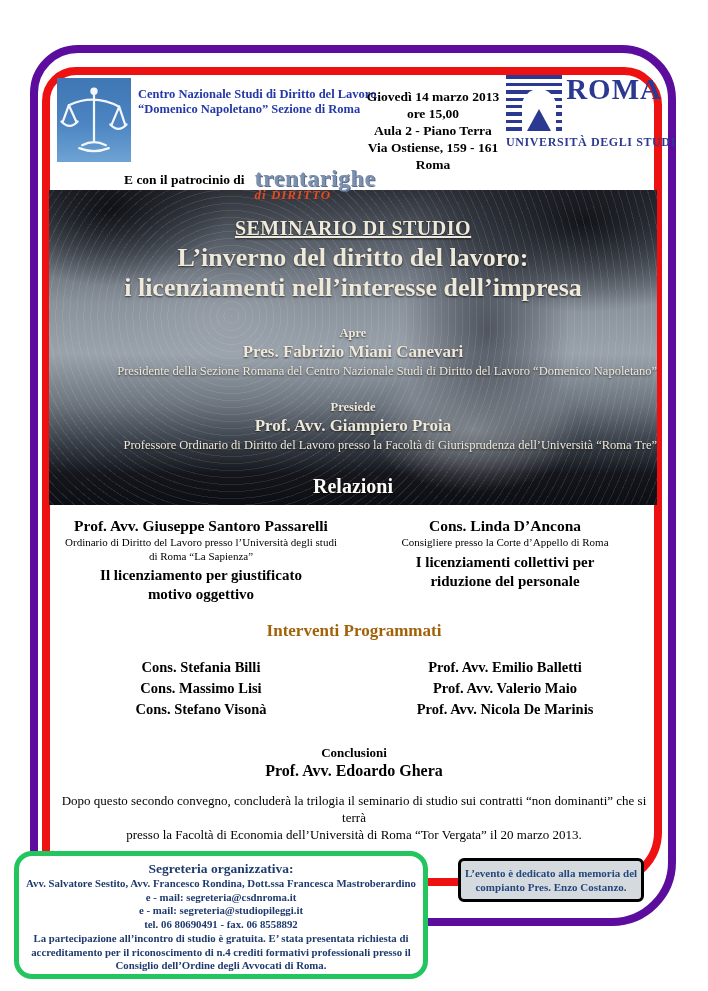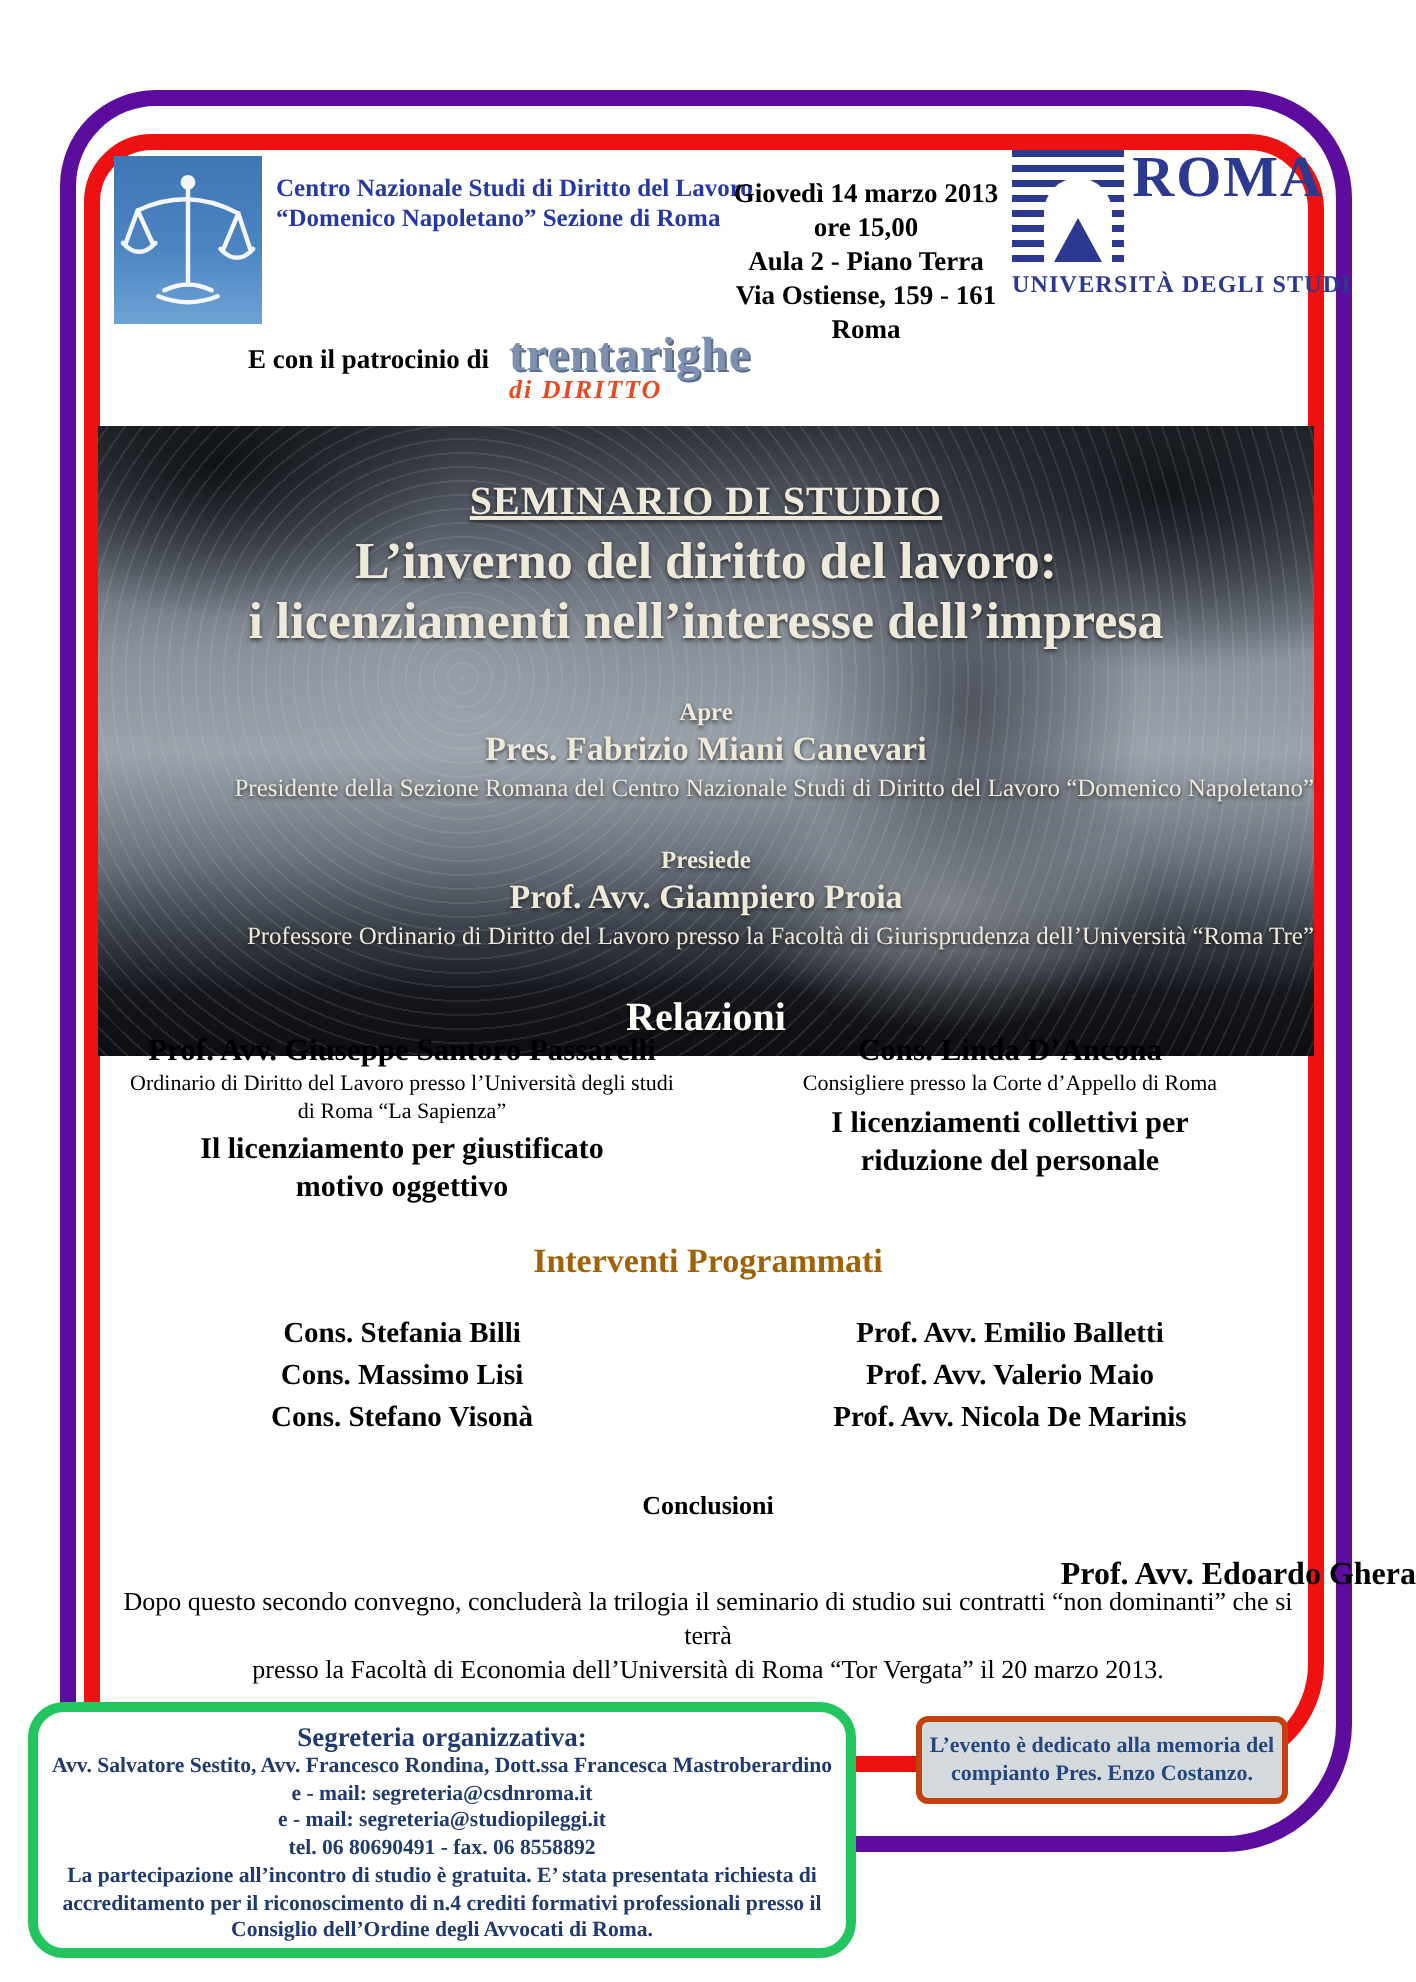--- a/index.html
+++ b/index.html
@@ -56,21 +56,21 @@
   .banner{position:absolute;left:49px;top:190px;width:608px;height:315px;z-index:2;
     text-align:center;color:var(--cream);
     background:
       repeating-radial-gradient(circle at 30% 40%, rgba(225,230,235,.10) 0 1px, rgba(0,0,0,0) 1px 7px),
       radial-gradient(ellipse 170px 110px at 10% 6%, rgba(8,10,14,.88), rgba(8,10,14,0) 70%),
       radial-gradient(ellipse 240px 130px at 88% 10%, rgba(12,14,19,.9), rgba(12,14,19,0) 70%),
       radial-gradient(ellipse 120px 200px at 72% 45%, rgba(25,28,38,.55), rgba(25,28,38,0) 70%),
       radial-gradient(ellipse 150px 90px at 70% 76%, rgba(205,210,214,.55), rgba(205,210,214,0) 70%),
       radial-gradient(ellipse 140px 90px at 28% 42%, rgba(165,172,182,.35), rgba(165,172,182,0) 70%),
       linear-gradient(180deg,#2e3138 0%,#575e68 16%,#8a929c 36%,#9aa2ab 52%,#6d757f 68%,#3a4049 80%,#14161c 90%,#0c0e13 100%);
-    text-shadow:0 1px 2px rgba(0,0,0,.65);margin-top:23px;}
+    text-shadow:0 1px 2px rgba(0,0,0,.65);}
   .kicker{padding-top:27px;font-size:20px;font-weight:bold;letter-spacing:.5px;text-decoration:underline;}
   .banner-title{font-size:26px;font-weight:bold;line-height:30px;margin-top:3px;}
   .apre-label{margin-top:23px;font-size:12.5px;font-weight:bold;}
   .apre-name{font-size:17px;font-weight:bold;margin-top:1px;}
   .apre-role{font-size:12.5px;margin-top:2px;text-align:right;}
   .presiede-label{margin-top:21px;font-size:12.5px;font-weight:bold;}
   .relazioni{margin-top:22px;font-size:20px;font-weight:bold;color:#fdfcf6;}
 
   
   .speakers{position:absolute;left:49px;top:517px;width:608px;display:flex;z-index:3;color:#000;}
@@ -79,35 +79,35 @@
   .sp-role{font-size:11px;line-height:13.5px;margin-top:1px;}
   .sp-topic{font-size:15px;font-weight:bold;line-height:19px;margin-top:3px;}
 
   .interventi-title{position:absolute;left:0;top:621px;width:708px;text-align:center;
     font-size:17px;font-weight:bold;color:#a16207;z-index:3;}
   .interventi-lists{position:absolute;left:49px;top:657px;width:608px;display:flex;z-index:3;color:#000;}
   .int-col{flex:1;text-align:center;font-size:14.5px;font-weight:bold;line-height:21px;}
 
   .conclusions{position:absolute;left:0;top:745px;width:708px;text-align:center;color:#000;z-index:3;}
   .concl-label{font-size:13px;font-weight:bold;}
-  .concl-name{font-size:16px;font-weight:bold;margin-top:18px;text-align:right;}
+  .concl-name{font-size:16px;font-weight:bold;margin-top:1px;}
 
   .closing{position:absolute;left:54px;top:792px;width:600px;text-align:center;
     font-size:13px;line-height:17px;color:#000;z-index:3;}
 
   
   .secretariat{position:absolute;left:14px;top:851px;width:414px;height:128px;
     background:#fff;border:5px solid #22c55e;border-radius:18px;z-index:4;
     text-align:center;color:var(--ink-navy);padding-top:5px;}
   .sec-title{font-size:13.5px;font-weight:bold;}
   .sec-line{font-size:10.8px;font-weight:bold;line-height:13.5px;}
   .sec-note{font-size:10.8px;font-weight:bold;line-height:13.5px;margin-top:1px;padding:0 6px;}
 
   .memorial{position:absolute;left:458px;top:858px;width:186px;height:44px;
-    background:#d5dade;border:3px solid #c2410c;border-radius:6px;z-index:4;
+    background:#d5dade;border:3px solid #000000;border-radius:6px;z-index:4;
     text-align:center;color:#25477c;font-size:11px;font-weight:bold;line-height:14px;
     display:flex;flex-direction:column;justify-content:center;}
 </style>
 </head>
 <body>
 
 <div class="page">
 
   <div class="purple-frame"></div>
   <div class="red-frame"></div>

